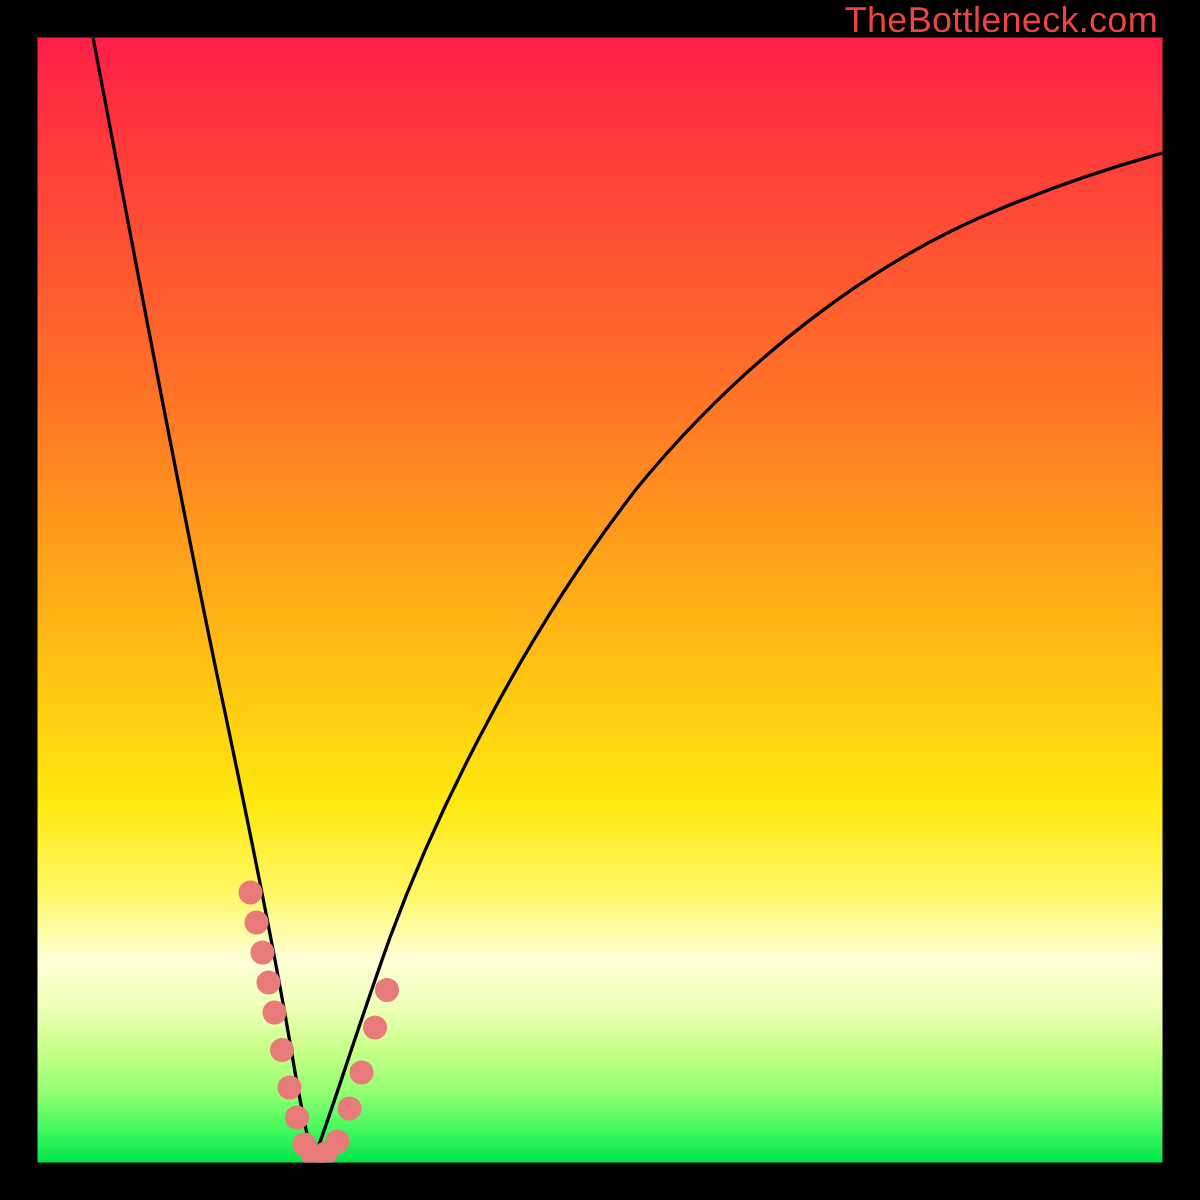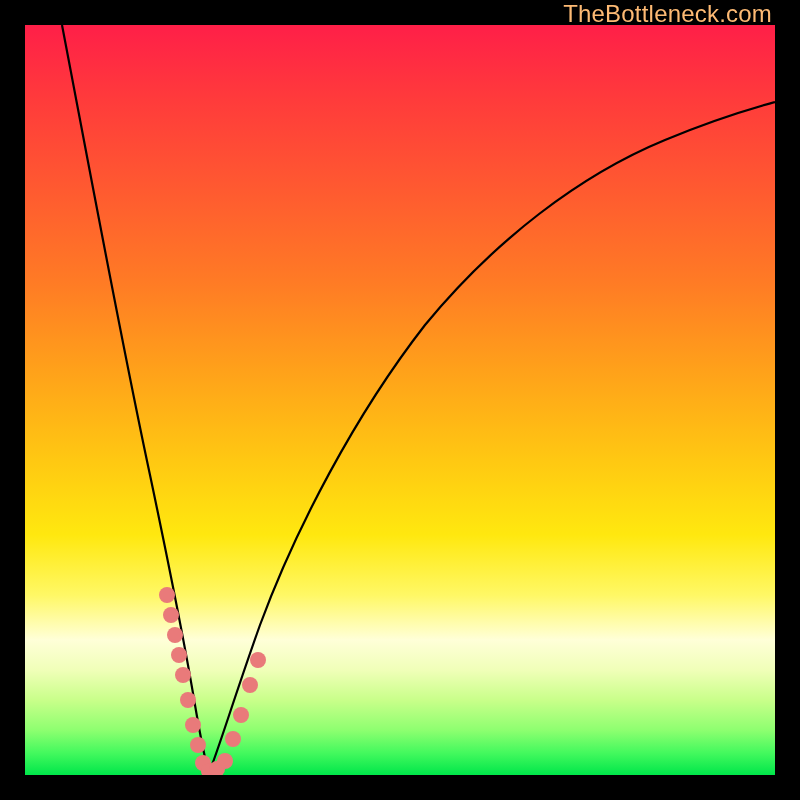--- a/index.html
+++ b/index.html
@@ -46,21 +46,21 @@
     left: 0;
     top: 0;
     width: 750px;
     height: 750px;
   }
   .watermark {
     position: absolute;
     top: 0px;
     right: 28px;
     font: 24px Arial, Helvetica, sans-serif;
-    color: #fdba74;
+    color: #ef4444;
     letter-spacing: 0.2px;
   }
 </style>
 </head>
 <body>
 
 <div class="frame">
   <div class="plot-area"></div>
 
   <svg class="curves" viewBox="0 0 750 750" preserveAspectRatio="none">

